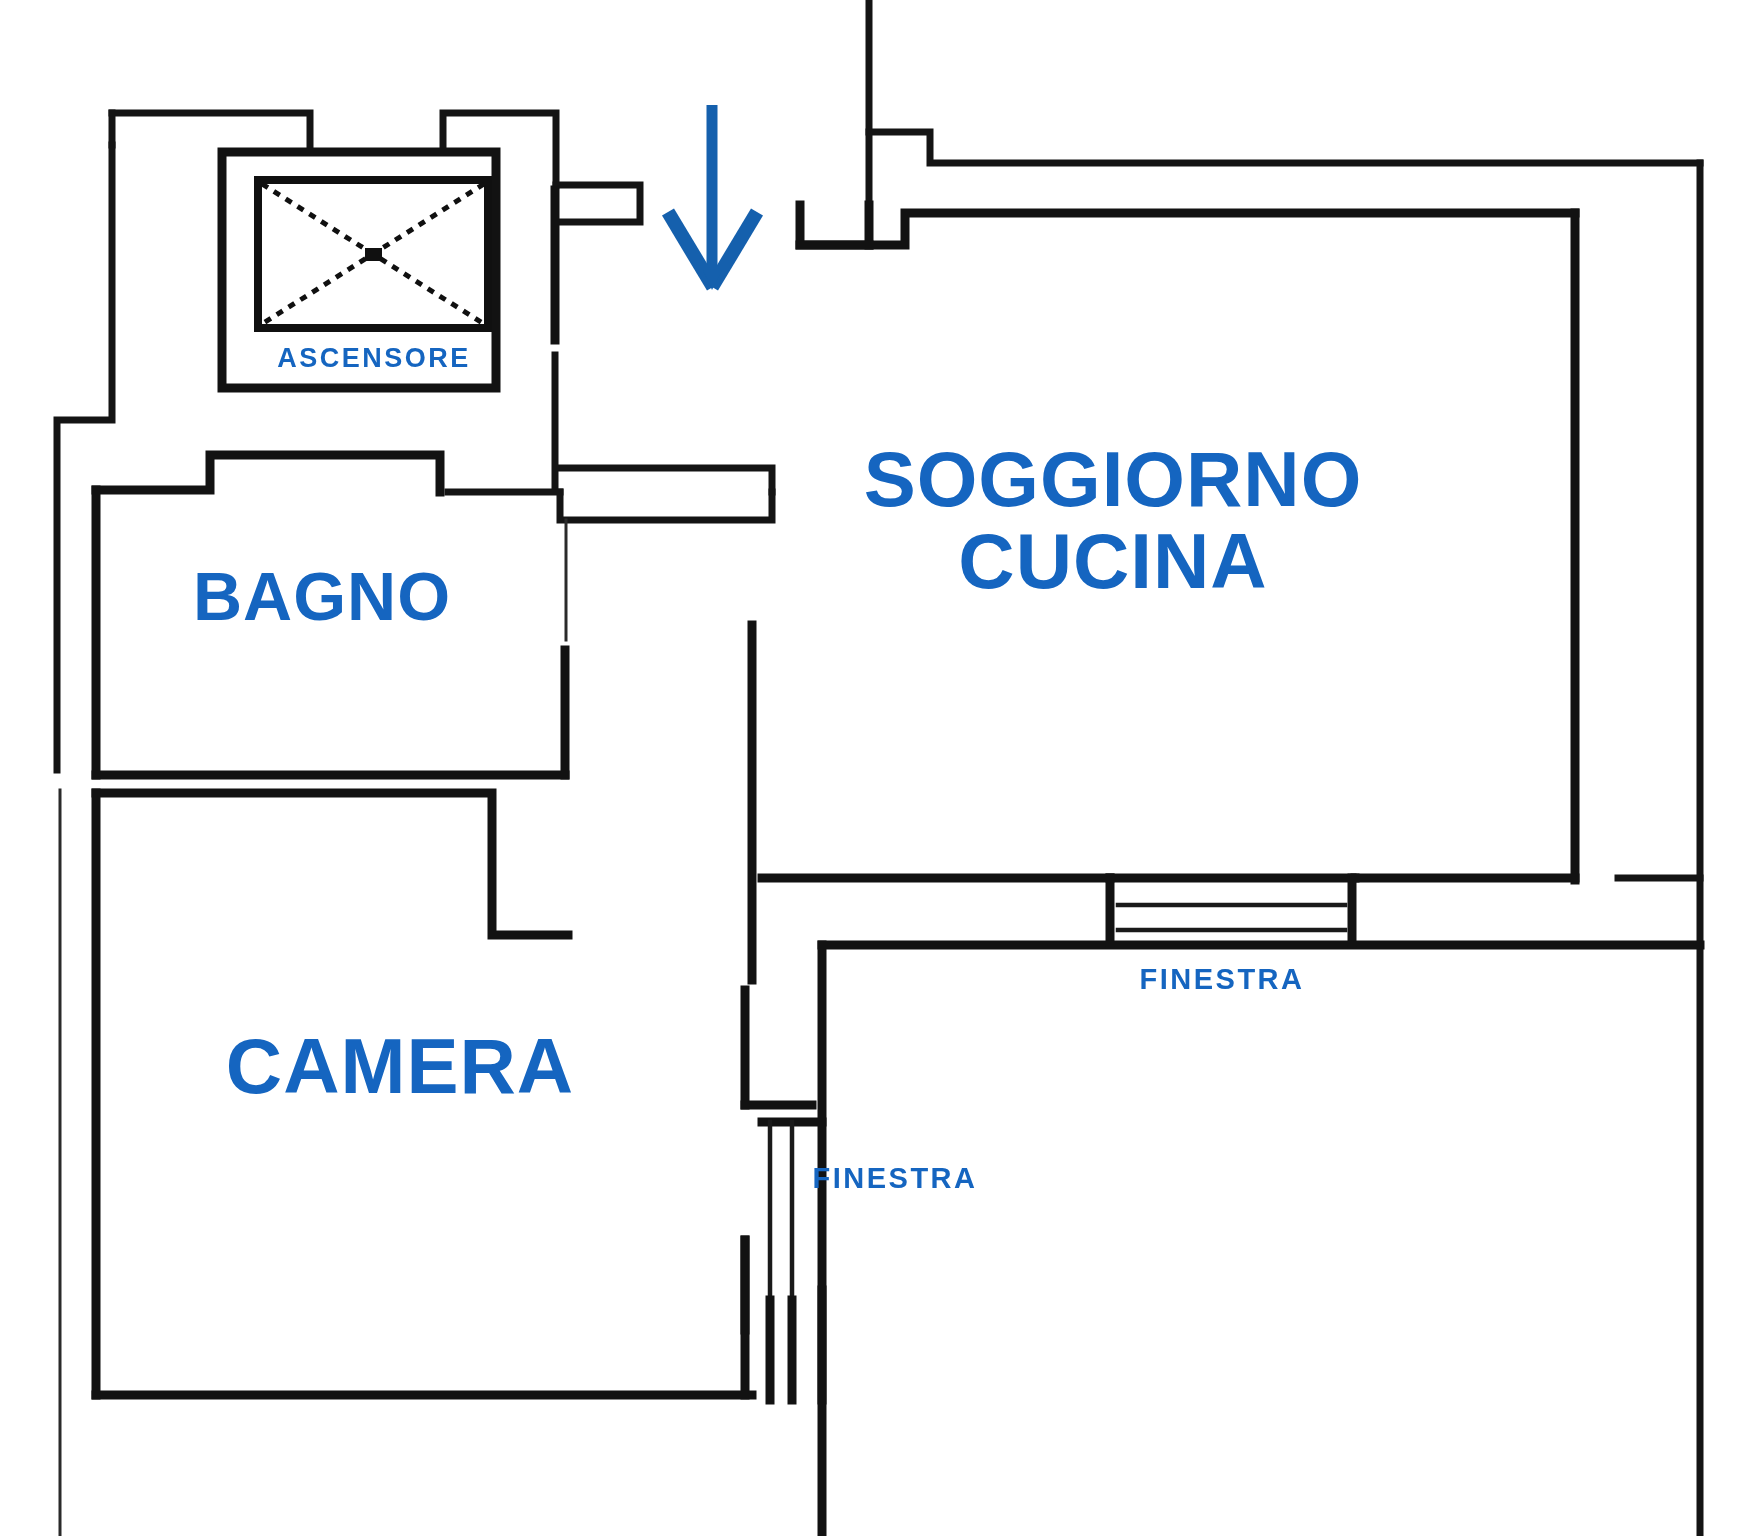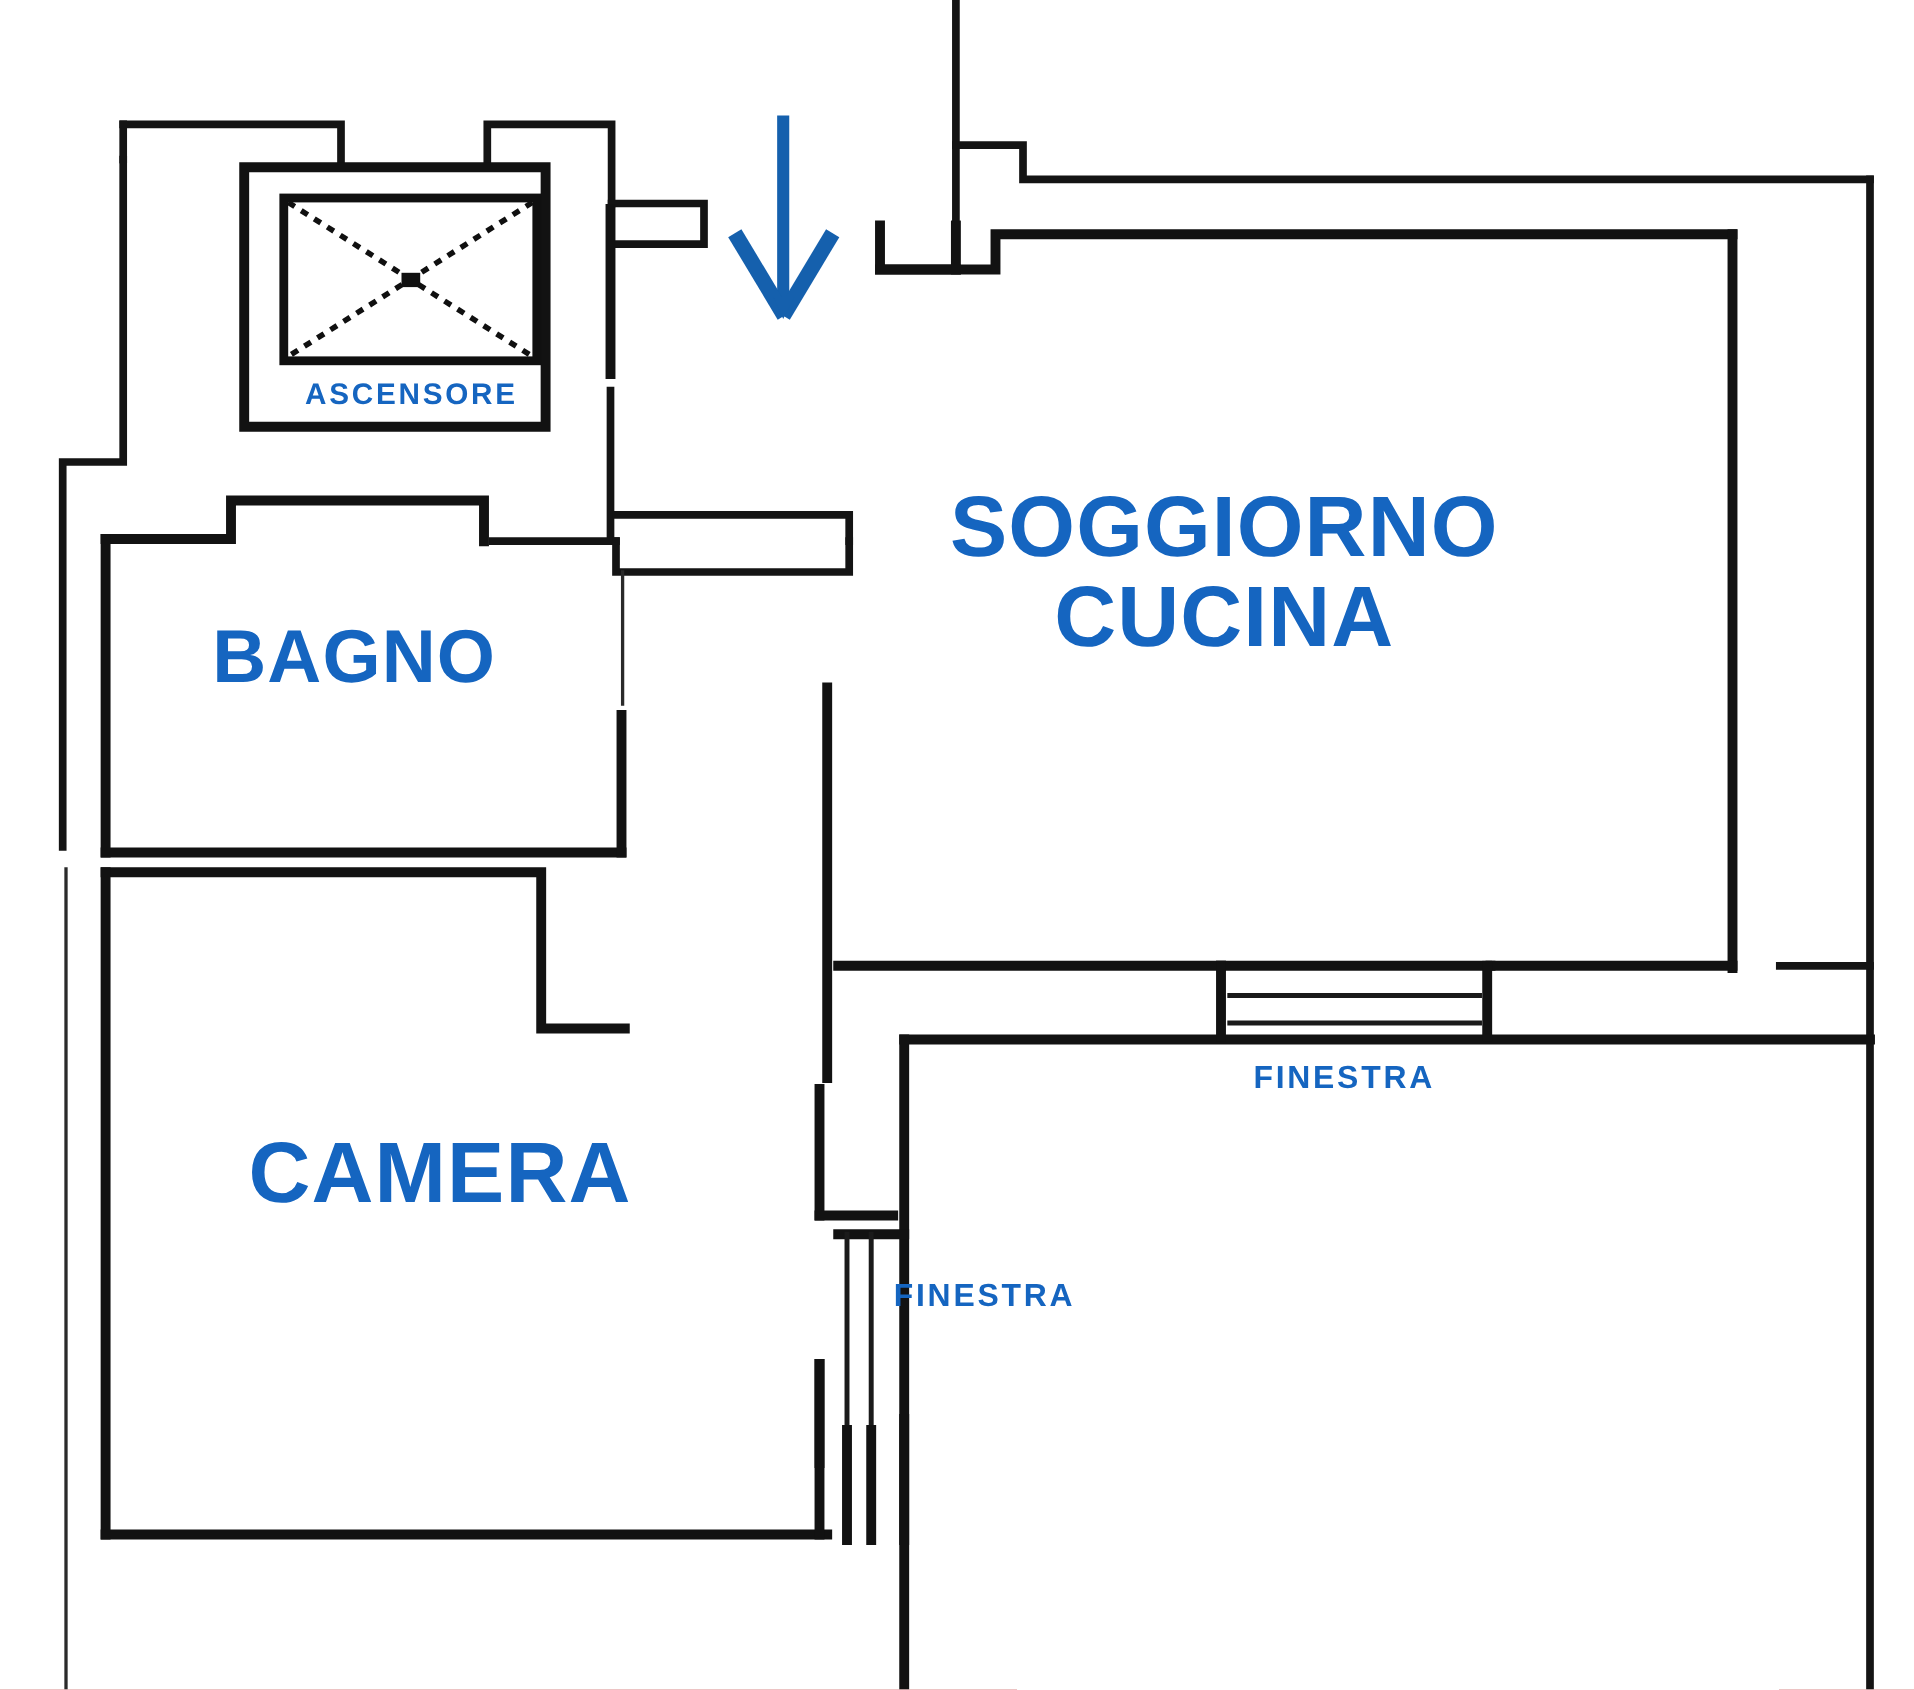--- a/index.html
+++ b/index.html
@@ -11,21 +11,21 @@
   body {
     width: 1740px;
     height: 1536px;
     overflow: hidden;
     font-family: "Liberation Sans", sans-serif;
   }
   #floorplan-root {
     position: relative;
     width: 1740px;
     height: 1536px;
-    background: #b91c1c;
+    background: #14b8a6;
   }
   svg.plan-svg {
     display: block;
     width: 1740px;
     height: 1536px;
   }
   .wall-thick {
     fill: none;
     stroke: #121212;
     stroke-width: 9;

